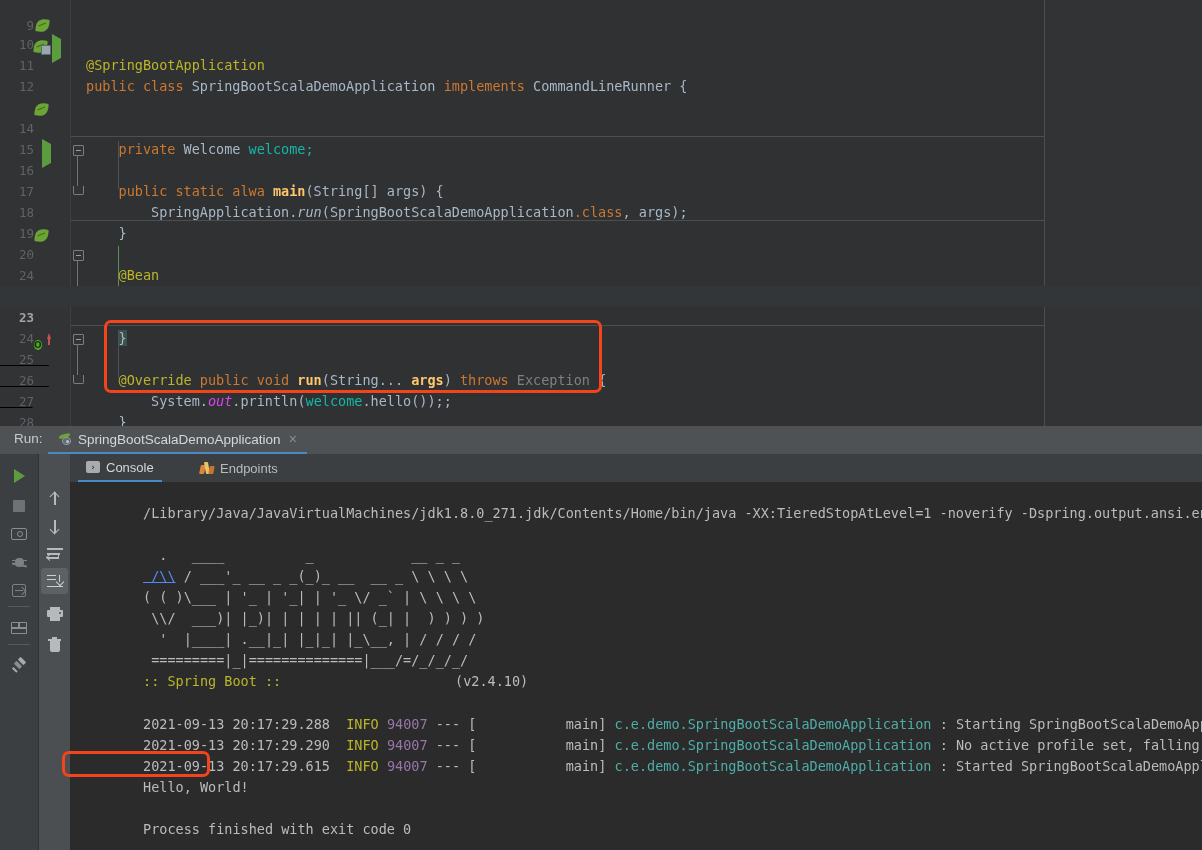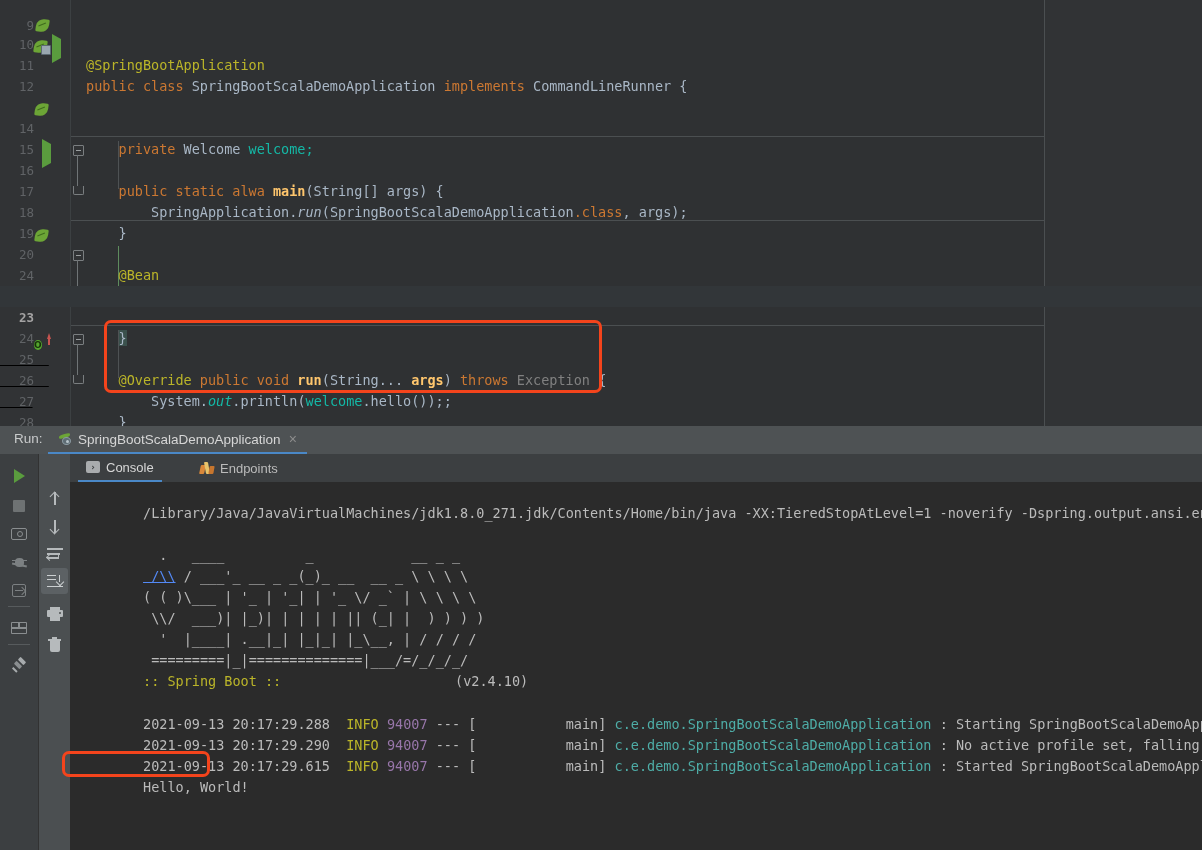--- a/index.html
+++ b/index.html
@@ -93,21 +93,21 @@
   }
 
   
   .kw   { color: #CC7832; font-weight: normal; }
   .cls  { color: #A9B7C6; }
   .ann  { color: #BBB529; }
   .fld  { color: #14b8a6; }
   .fn   { color: #FFC66D; }
   .fnb  { color: #FFC66D; font-weight: bold; }
   .stat { color: #A9B7C6; font-style: italic; }
-  .statf{ color: #14b8a6; font-style: italic; }
+  .statf{ color: #d946ef; font-style: italic; }
   .gray { color: #808080; }
   .brc  { color: #A9B7C6; }
   .warn-underline {
     text-decoration: underline;
     text-decoration-style: wavy;
     text-decoration-color: #7A7A52;
     text-underline-offset: 2px;
   }
   .brace-hl { background: #3B514D; }
 
@@ -690,18 +690,21 @@
         <span class="c-white">2021-09-13 20:17:29.290</span><span class="c-white">  </span><span class="c-info">INFO</span><span class="c-white"> </span><span class="c-pid">94007</span><span class="c-white"> </span><span class="c-white">---</span><span class="c-white"> [           </span><span class="c-thread">main</span><span class="c-white">] </span><span class="c-logger">c.e.demo.SpringBootScalaDemoApplication</span><span class="c-white"> </span><span class="c-white">: No active profile set, falling back to d</span>
       </div>
       <div class="cline" style="top:253px;">
         <span class="c-white">2021-09-13 20:17:29.615</span><span class="c-white">  </span><span class="c-info">INFO</span><span class="c-white"> </span><span class="c-pid">94007</span><span class="c-white"> </span><span class="c-white">---</span><span class="c-white"> [           </span><span class="c-thread">main</span><span class="c-white">] </span><span class="c-logger">c.e.demo.SpringBootScalaDemoApplication</span><span class="c-white"> </span><span class="c-white">: Started SpringBootScalaDemoApplication </span>
       </div>
 
       <div class="cline" style="top:274px;">
         <span class="c-white">Hello, World!</span>
       </div>
 
+      <div class="cline" style="top:316px;">
+        <span class="c-white">Process finished with exit code 0</span>
+      </div>
     </div>
 
     <div class="redbox" style="left:62px; top:325px; width:148px; height:26px;"></div>
 
   </div>
 </div>
 
 </body></html>

